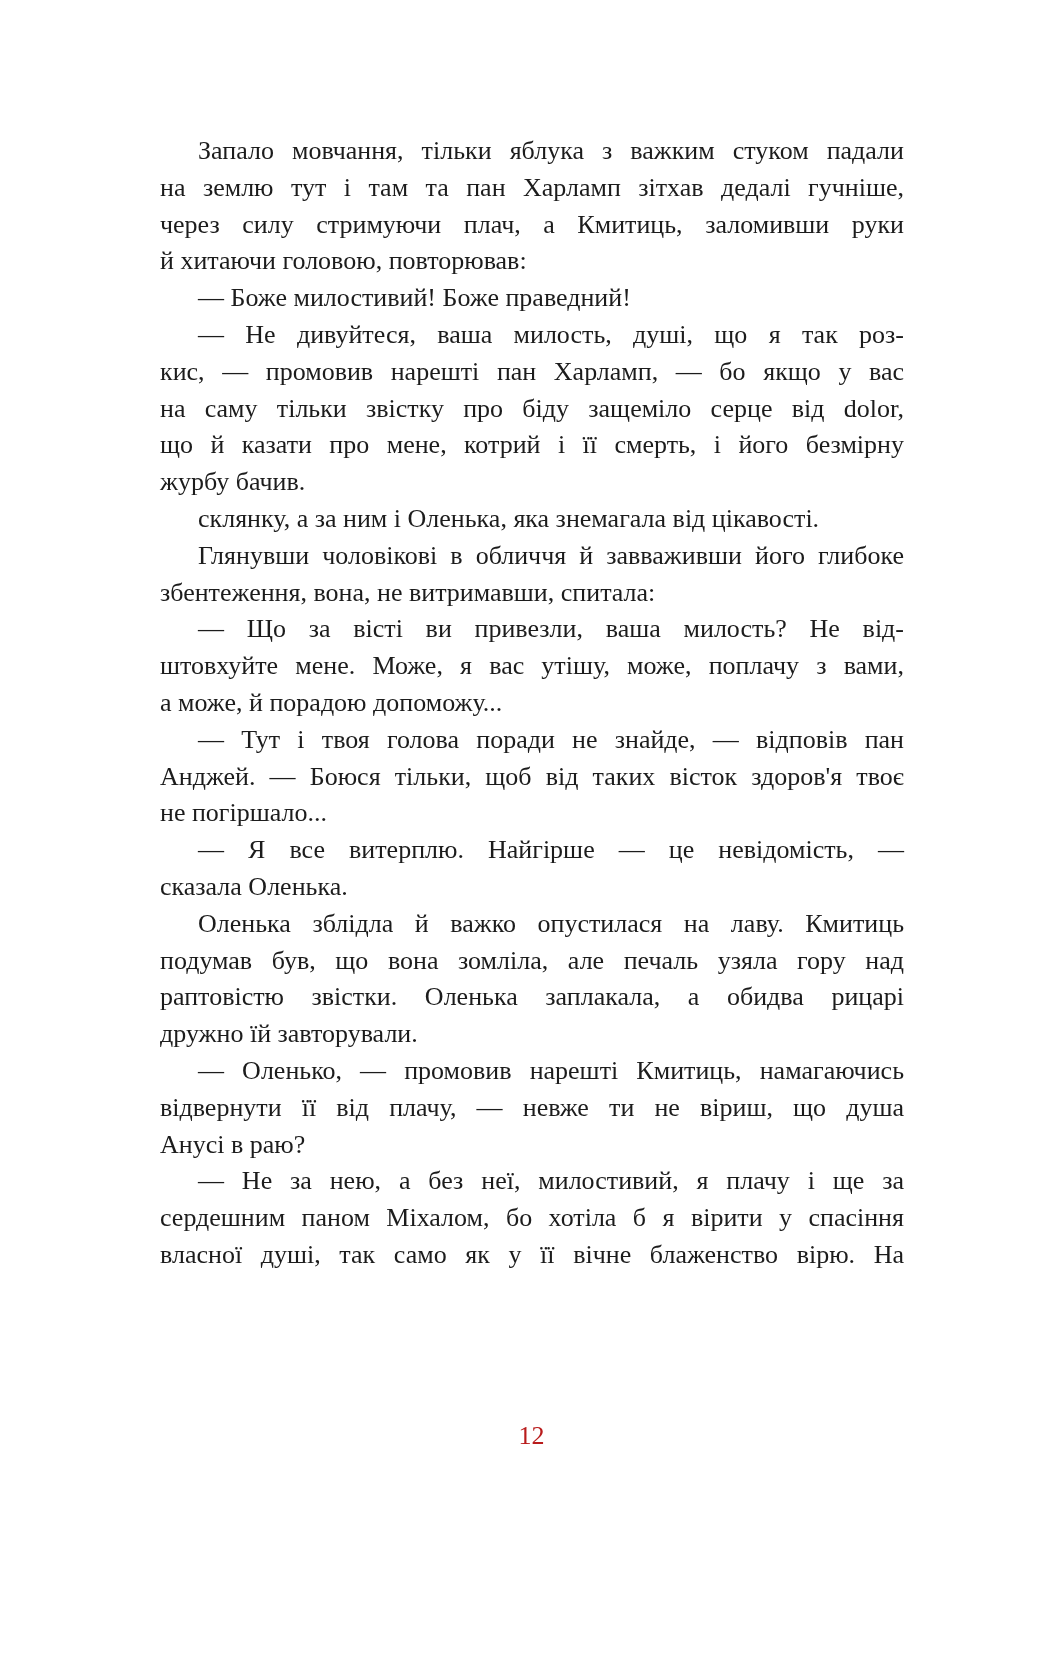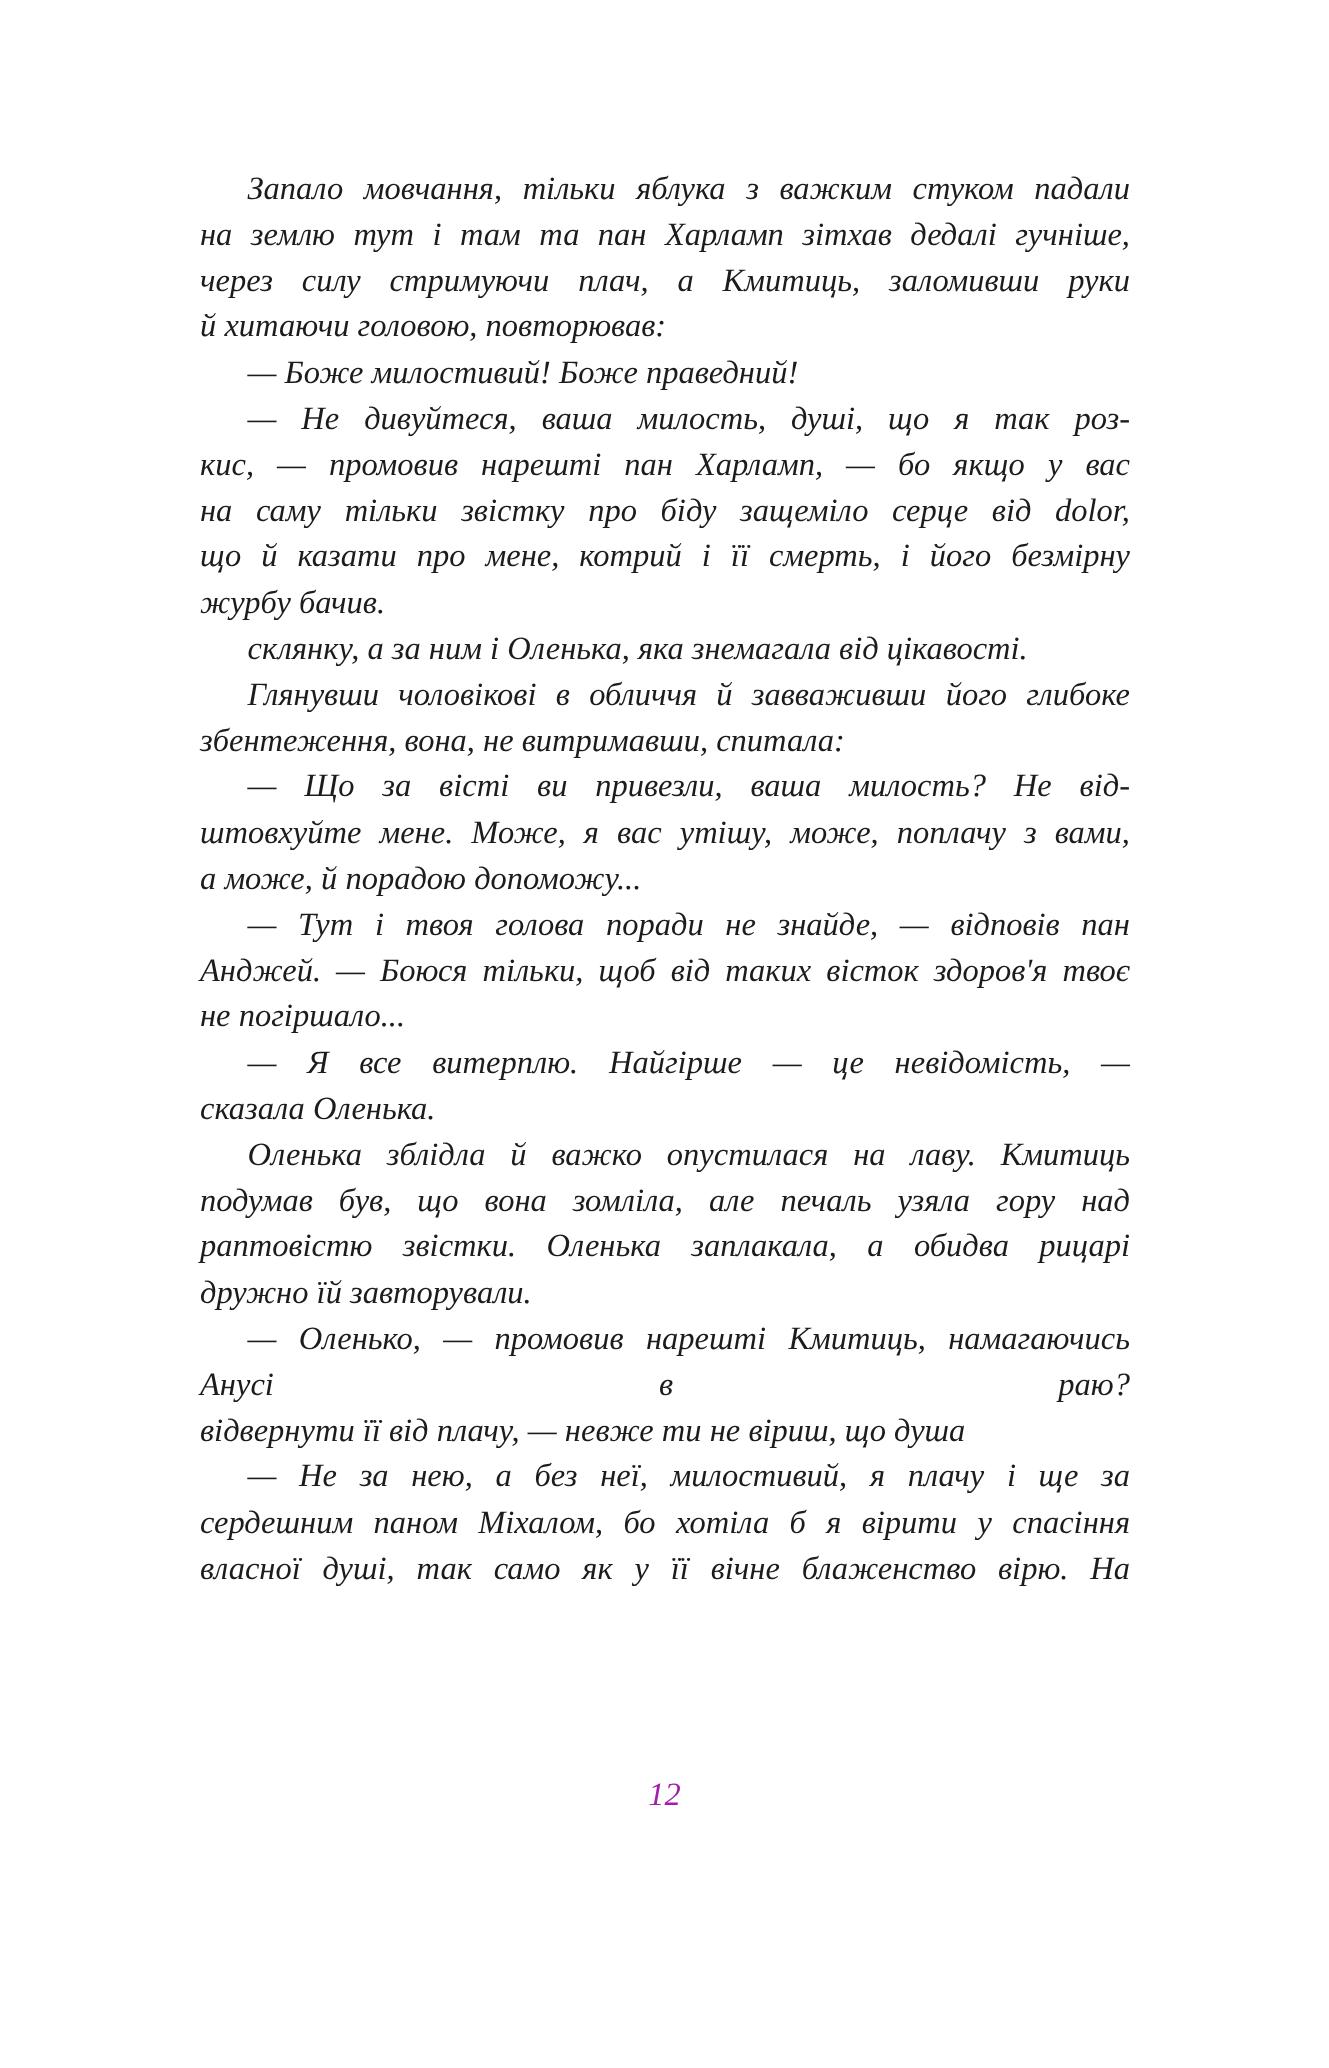--- a/index.html
+++ b/index.html
@@ -8,21 +8,20 @@
     font-family: "Liberation Serif", serif;
   }
   .page {
     position: relative;
     width: 1063px;
     height: 1654px;
     background: #ffffff;
     color: #1c1c1c;
     overflow: hidden;
     margin: 0 auto;
-    font-style: italic;
   }
   .text-block {
     position: absolute;
     left: 160px;
     top: 133px;
     width: 744px;
   }
   .paragraph {
     margin: 0;
   }
@@ -44,21 +43,21 @@
     text-align-last: justify;
   }
   .page-number {
     position: absolute;
     top: 1418px;
     left: 0;
     width: 100%;
     text-align: center;
     font-size: 26px;
     line-height: 36px;
-    color: #a21caf;
+    color: #b91c1c;
   }
 </style>
 </head>
 <body>
 
 <div class="page">
   <div class="text-block">
       <div class="paragraph">
         <div class="line">Запало мовчання, тільки яблука з важким стуком падали</div>
         <div class="line">на землю тут і там та пан Харламп зітхав дедалі гучніше,</div>
@@ -97,22 +96,22 @@
         <div class="line">сказала Оленька.</div>
       </div>
       <div class="paragraph">
         <div class="line">Оленька зблідла й важко опустилася на лаву. Кмитиць</div>
         <div class="line">подумав був, що вона зомліла, але печаль узяла гору над</div>
         <div class="line">раптовістю звістки. Оленька заплакала, а обидва рицарі</div>
         <div class="line">дружно їй завторували.</div>
       </div>
       <div class="paragraph">
         <div class="line">— Оленько, — промовив нарешті Кмитиць, намагаючись</div>
+        <div class="line">відвернути її від плачу, — невже ти не віриш, що душа</div>
         <div class="line">Анусі в раю?</div>
-        <div class="line">відвернути її від плачу, — невже ти не віриш, що душа</div>
       </div>
       <div class="paragraph justify-last">
         <div class="line">— Не за нею, а без неї, милостивий, я плачу і ще за</div>
         <div class="line">сердешним паном Міхалом, бо хотіла б я вірити у спасіння</div>
         <div class="line">власної душі, так само як у її вічне блаженство вірю. На</div>
       </div>
     </div>
   <div class="page-number">12</div>
 </div>
 

